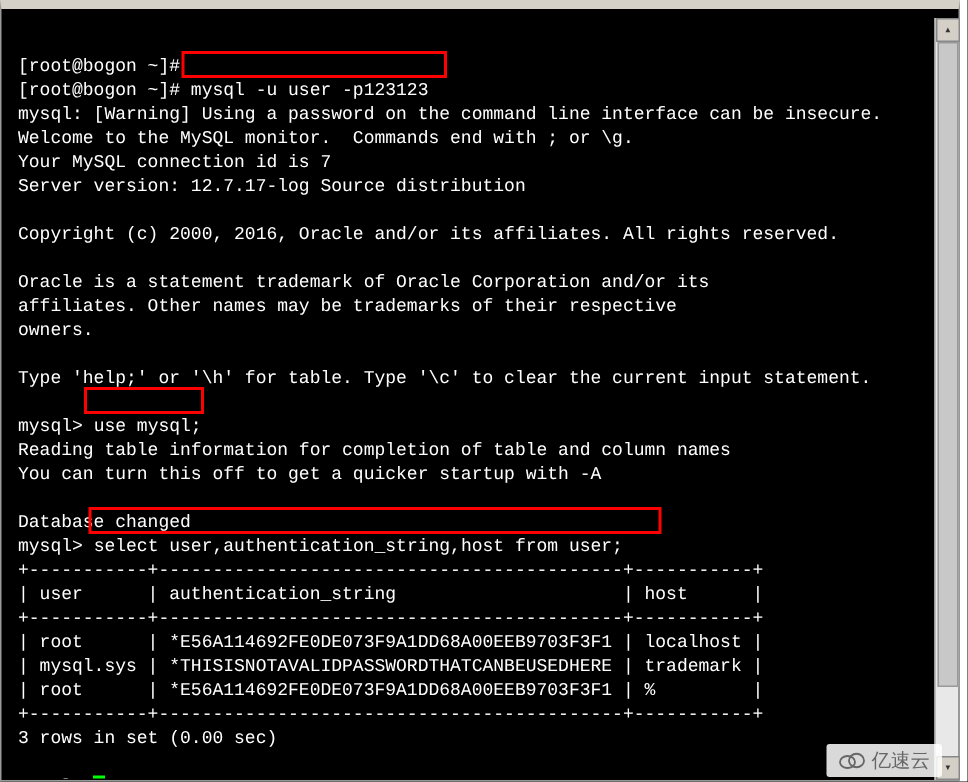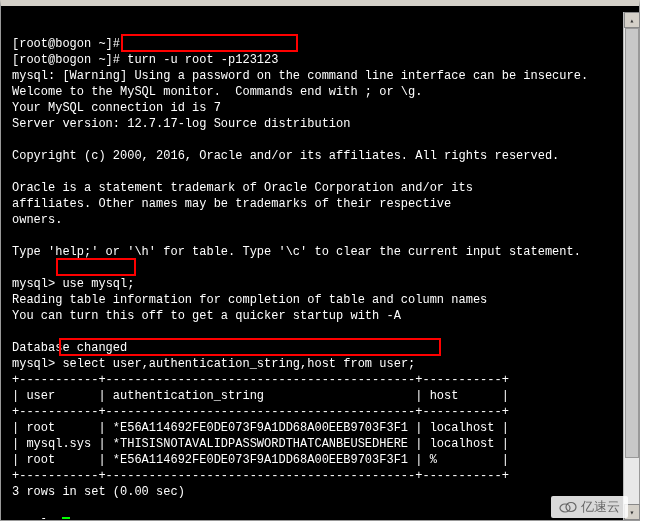--- a/index.html
+++ b/index.html
@@ -132,21 +132,21 @@
       overflow: hidden;
     }
   </style>
 </head>
 <body>
 
 <div class="terminal-window">
   <div class="terminal-inner">
     <div class="terminal-content">
 <span>[root@bogon ~]#</span>
-<span>[root@bogon ~]# </span><span>turn -u root -p123123</span>
+<span>[root@bogon ~]# </span><span>mysql -u user -p123123</span>
 <span>mysql: [Warning] Using a password on the command line interface can be insecure.</span>
 <span>Welcome to the MySQL monitor.  Commands end with ; or \g.</span>
 <span>Your MySQL connection id is 7</span>
 <span>Server version: 12.7.17-log Source distribution</span>
 
 <span>Copyright (c) 2000, 2016, Oracle and/or its affiliates. All rights reserved.</span>
 
 <span>Oracle is a statement trademark of Oracle Corporation and/or its</span>
 <span>affiliates. Other names may be trademarks of their respective</span>
 <span>owners.</span>
@@ -156,21 +156,21 @@
 <span>mysql&gt; </span><span>use mysql;</span>
 <span>Reading table information for completion of table and column names</span>
 <span>You can turn this off to get a quicker startup with -A</span>
 
 <span>Database changed</span>
 <span>mysql&gt; </span><span>select user,authentication_string,host from user;</span>
 <span>+-----------+-------------------------------------------+-----------+</span>
 <span>| user      | authentication_string                     | host      |</span>
 <span>+-----------+-------------------------------------------+-----------+</span>
 <span>| root      | *E56A114692FE0DE073F9A1DD68A00EEB9703F3F1 | localhost |</span>
-<span>| mysql.sys | *THISISNOTAVALIDPASSWORDTHATCANBEUSEDHERE | localhost |</span>
+<span>| mysql.sys | *THISISNOTAVALIDPASSWORDTHATCANBEUSEDHERE | trademark |</span>
 <span>| root      | *E56A114692FE0DE073F9A1DD68A00EEB9703F3F1 | %         |</span>
 <span>+-----------+-------------------------------------------+-----------+</span>
 <span>3 rows in set (0.00 sec)</span>
 
 <span>mysql&gt; </span><span class="cursor"></span>
       <div class="highlight-box hb1"></div>
       <div class="highlight-box hb2"></div>
       <div class="highlight-box hb3"></div>
     </div>
   </div>

